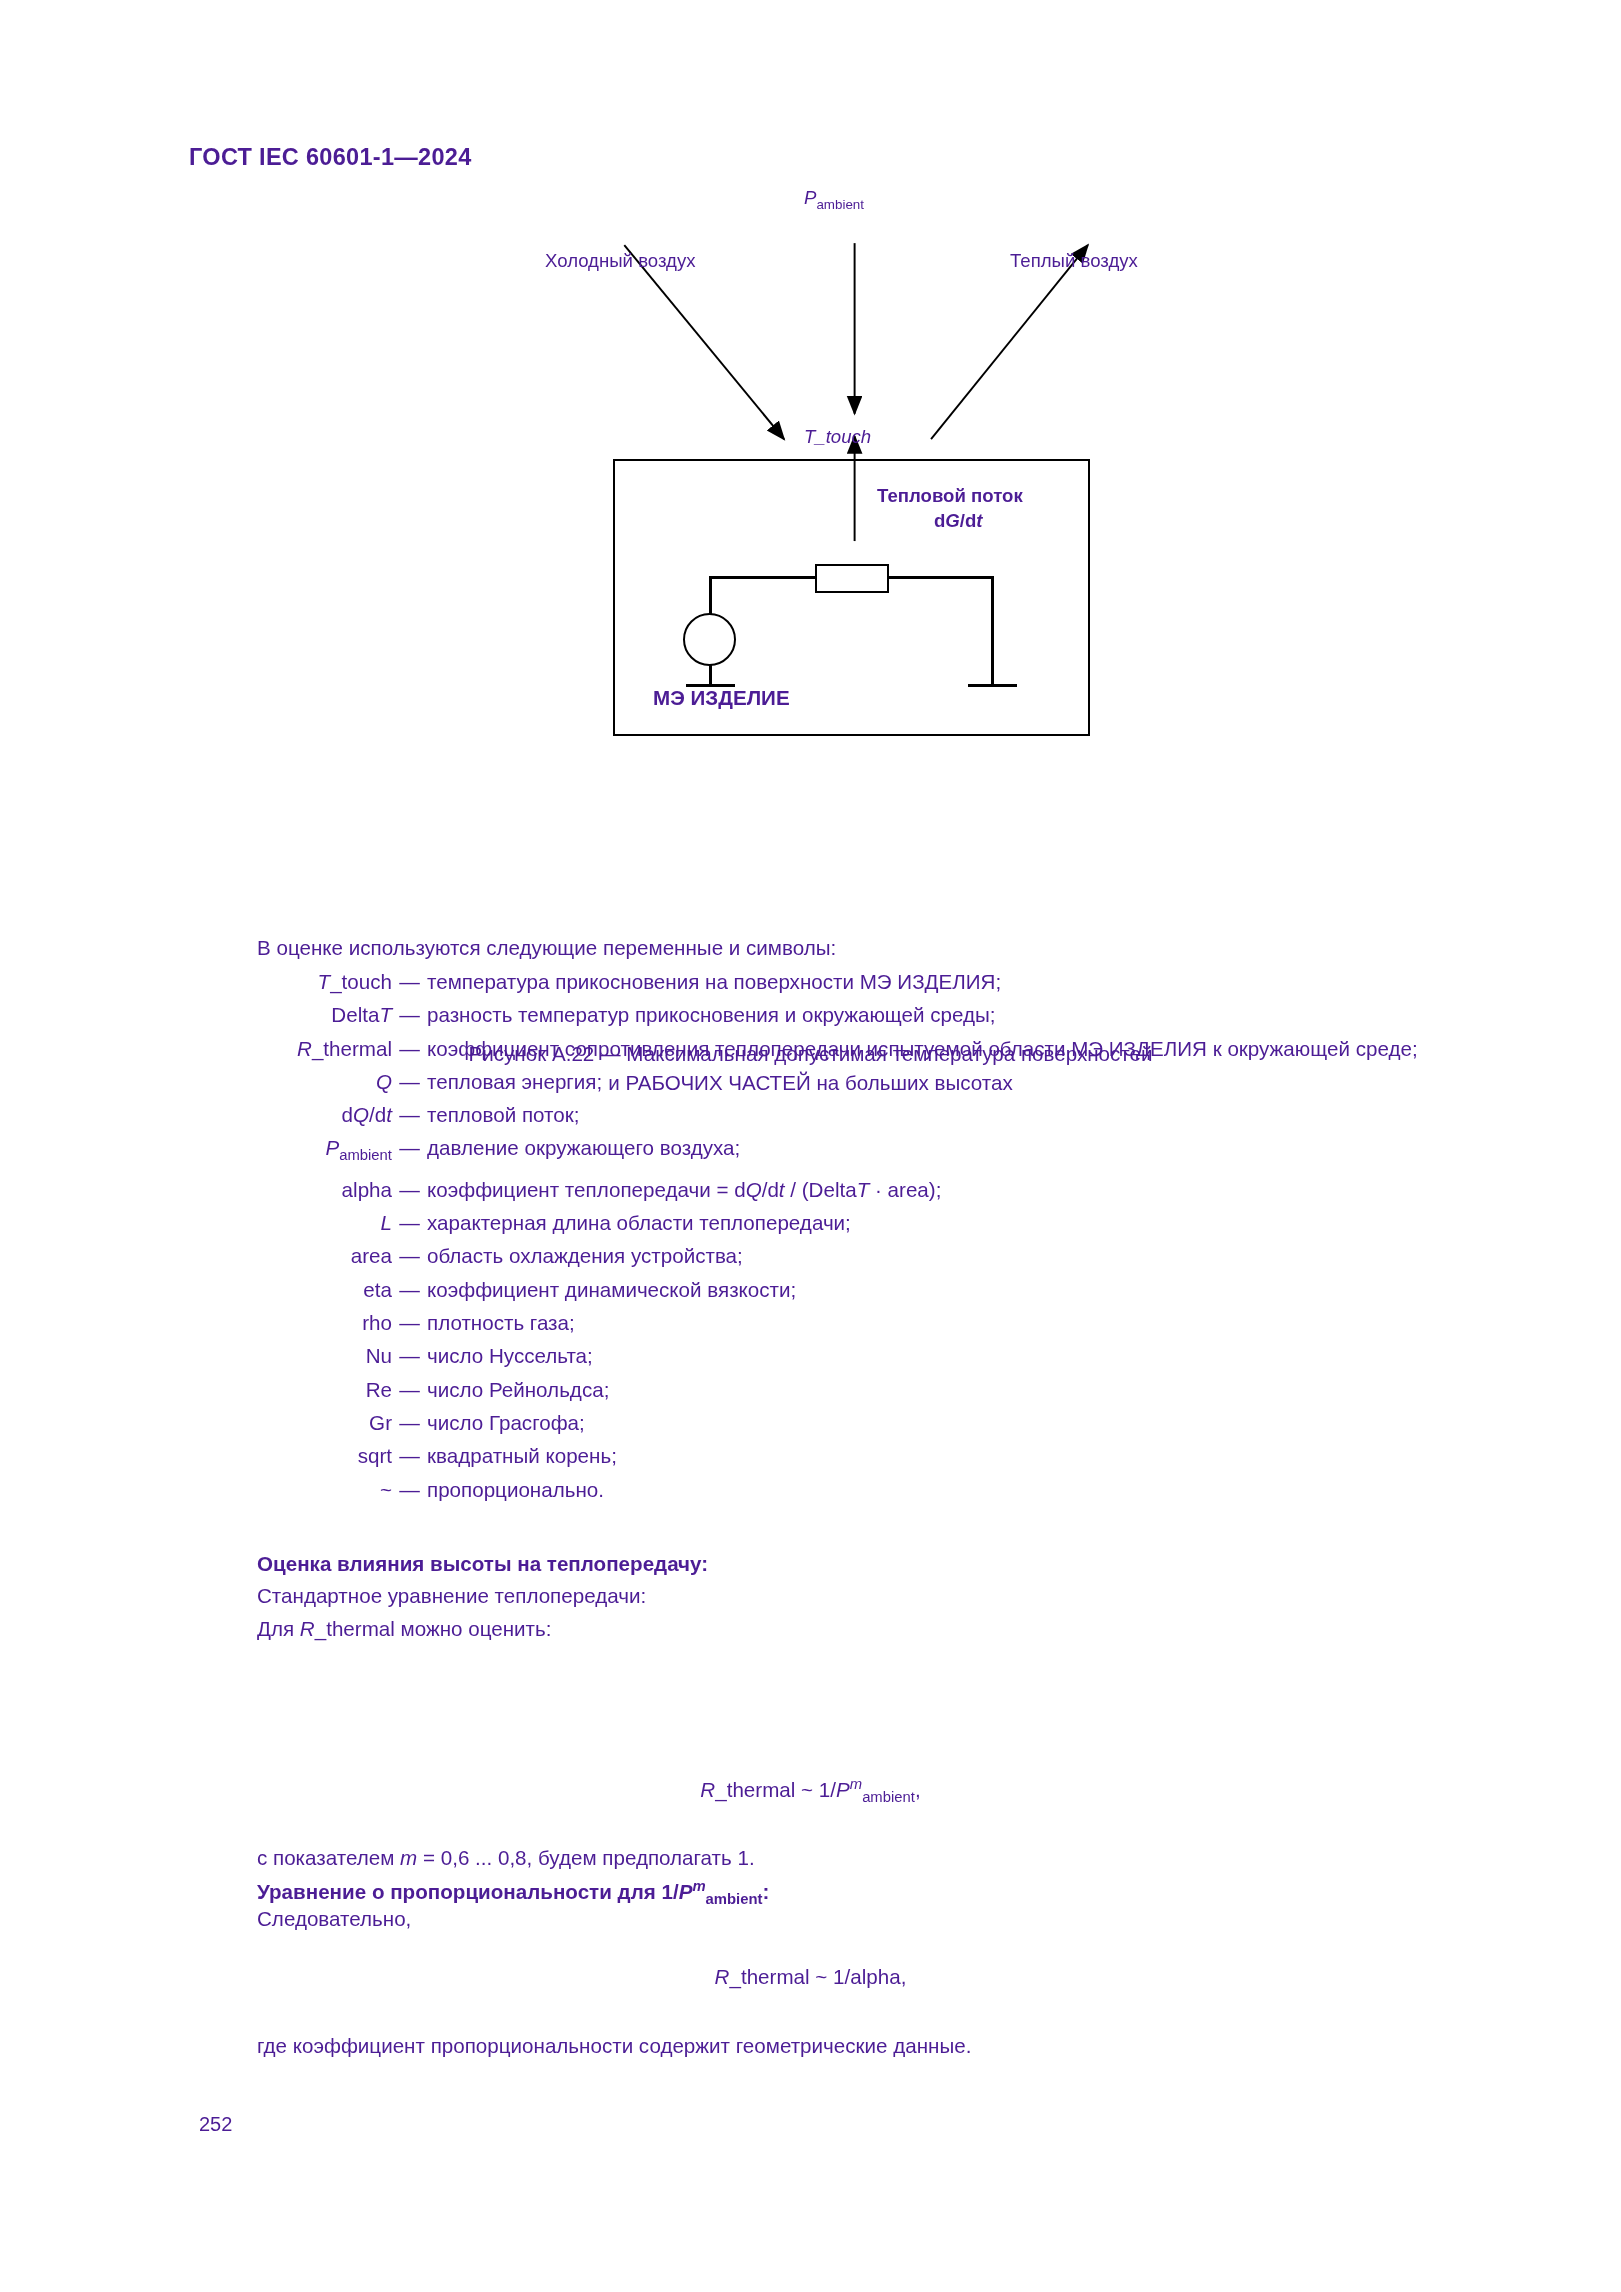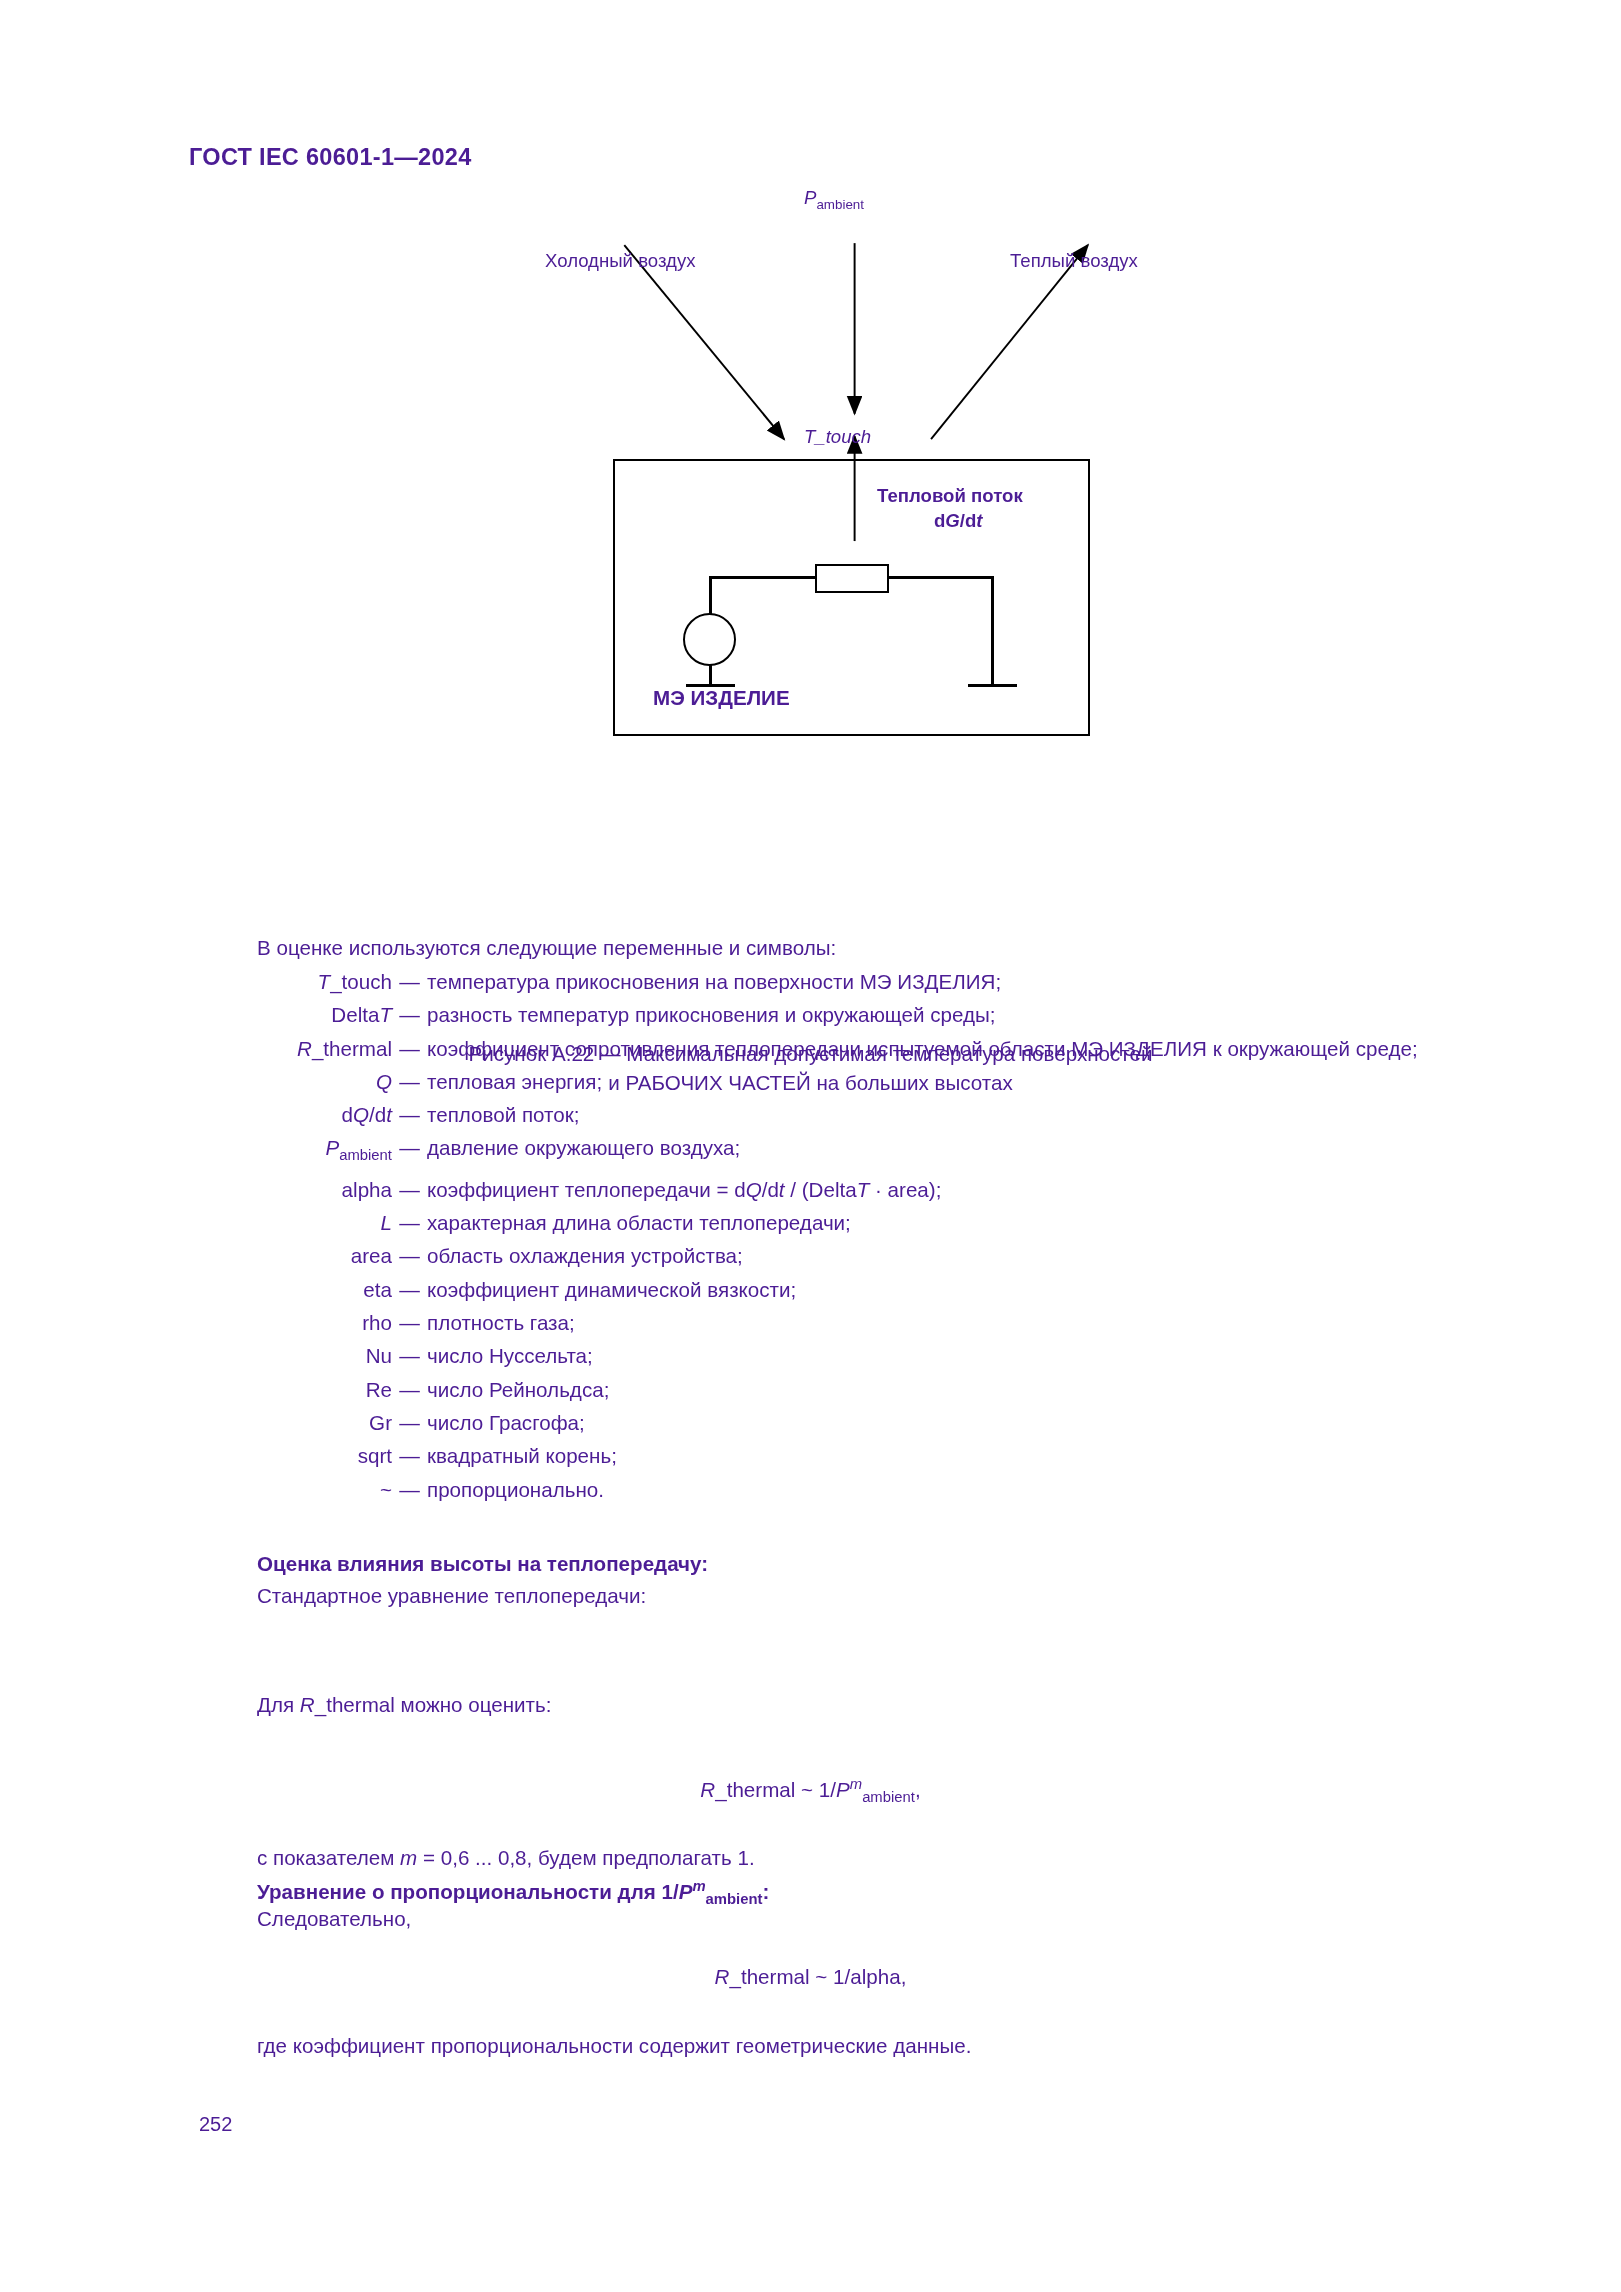--- a/index.html
+++ b/index.html
@@ -301,21 +301,21 @@
           <td class="dash">—</td>
           <td class="desc">пропорционально.</td>
         </tr>
       </tbody>
   </table>
 
   <div class="btext bold" style="left:257px;top:1549px;">Оценка влияния высоты на теплопередачу:</div>
   <div class="btext" style="left:257px;top:1581px;">Стандартное уравнение теплопередачи:</div>
 
 
-  <div class="btext" style="left:257px;top:1690px;text-align:center;">Для <i class="v">R</i>_thermal можно оценить:</div>
+  <div class="btext" style="left:257px;top:1614px;text-align:center;">Для <i class="v">R</i>_thermal можно оценить:</div>
 
   <div class="formula" style="top:1776px;"><i class="v">R</i>_thermal ~ 1/<i class="v">P</i><span class="sup"><i class="v">m</i></span><span class="sub">ambient</span>,</div>
 
   <div class="btext" style="left:257px;top:1843px;">с показателем <i class="v">m</i> = 0,6 ... 0,8, будем предполагать 1.</div>
   <div class="btext bold" style="left:257px;top:1872px;text-align:center;">Уравнение о пропорциональности для 1/<i class="v">P</i><span class="sup"><i class="v">m</i></span><span class="sub">ambient</span>:</div>
   <div class="btext" style="left:257px;top:1904px;">Следовательно,</div>
 
   <div class="formula" style="top:1965px;"><i class="v">R</i>_thermal ~ 1/alpha,</div>
 
   <div class="btext" style="left:257px;top:2031px;">где коэффициент пропорциональности содержит геометрические данные.</div>

